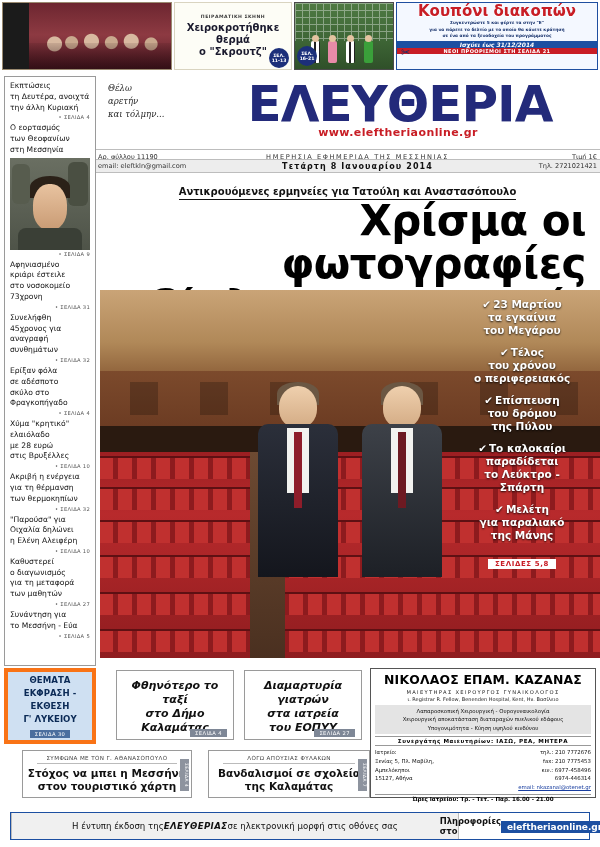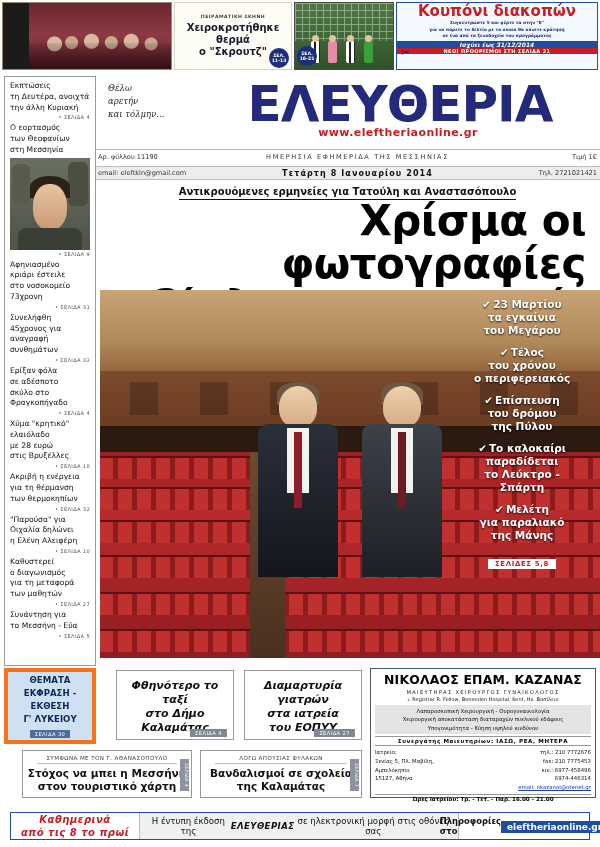--- a/index.html
+++ b/index.html
@@ -68,21 +68,21 @@
       font-style:italic; font-size:8.5px; color:#2a2a2a; line-height:1.55; }
   .logo { position:absolute; left:120px; top:0; width:360px; height:56px; display:flex; align-items:center;
       justify-content:center; }
   .logo svg { width:360px; height:56px; }
   .siteurl { position:absolute; left:148px; top:50px; width:300px; text-align:center; color:#c81d25;
       font-size:11px; font-weight:bold; letter-spacing:.4px; }
 
   .inforow { position:absolute; left:95px; width:505px; height:14px; font-size:6.6px; color:#333;
       display:flex; align-items:center; border-top:1px solid #bdbdbd; }
   .inforow.r1 { top:149px; }
-  .inforow.r2 { top:166px; background:#ededed; border-bottom:1px solid #bdbdbd; }
+  .inforow.r2 { top:159px; background:#ededed; border-bottom:1px solid #bdbdbd; }
   .inforow .lft { width:130px; padding-left:3px; }
   .inforow .mid { flex:1; text-align:center; letter-spacing:1.6px; }
   .inforow .rgt { width:110px; text-align:right; padding-right:3px; }
   .inforow.r2 .mid { font-weight:bold; font-size:8px; letter-spacing:1.1px; color:#111; }
 
   
   .subhead { position:absolute; left:95px; top:186px; width:505px; text-align:center; font-size:10px;
       font-weight:bold; color:#111; }
   .subhead span { border-bottom:1.4px solid #111; padding-bottom:2px; }
   .headline { position:absolute; left:95px; top:200px; width:505px; text-align:right; padding-right:14px;
@@ -147,21 +147,21 @@
       padding:1px 5px; }
   .bx-blue .pagetag { background:#4a6e9e; margin-top:4px; }
 
   .bx-a { left:112px; top:2px; width:118px; height:70px; }
   .bx-b { left:240px; top:2px; width:118px; height:70px; }
   .bx-a .it, .bx-b .it { font-style:italic; font-weight:bold; font-size:11px; color:#111; text-align:center;
       line-height:1.28; padding:8px 4px 0; }
   .bx-foot { position:absolute; right:6px; bottom:2px; }
 
   .bx-c { left:18px; top:82px; width:170px; height:48px; }
-  .bx-d { left:196px; top:82px; width:162px; height:48px; }
+  .bx-d { left:204px; top:82px; width:162px; height:48px; }
   .bx-c .kick, .bx-d .kick { font-size:5.6px; color:#444; text-align:center; letter-spacing:.4px;
       border-bottom:1px solid #bbb; margin:4px 14px 3px; padding-bottom:2px; }
   .bx-c .tl, .bx-d .tl { font-size:10.5px; font-weight:bold; color:#111; text-align:center; line-height:1.25; }
   .side-tag { position:absolute; right:2px; top:8px; width:9px; height:32px; background:#8d939e; color:#fff;
       font-size:4.6px; letter-spacing:.4px; writing-mode:vertical-rl; text-align:center; }
 
   
   .docad { position:absolute; left:366px; top:0; width:226px; height:130px; border:1px solid #555; background:#fff;
       padding:3px 4px; }
   .doc-name { text-align:center; font-size:12.4px; font-weight:bold; color:#000; letter-spacing:.2px; }
@@ -397,24 +397,20 @@
           <div>κιν.: 6977-458496</div>
           <div>6974-446314</div>
           <div class="mail">email: nkazanal@otenet.gr</div>
         </div>
       </div>
       <div class="doc-hours">Ώρες Ιατρείου: Τρ. - Τετ. - Παρ. 16.00 - 21.00</div>
     </div>
   </div>
 
   <div class="footer">
-    <div class="ft-left">
-      <div>Καθημερινά</div>
-      <div>από τις 8 το πρωί</div>
-    </div>
     <div class="ft-mid">
       <span>Η έντυπη έκδοση της </span>
         <b>ΕΛΕΥΘΕΡΙΑΣ</b>
         <span> σε ηλεκτρονική μορφή στις οθόνες σας</span>
     </div>
     <div class="ft-right">
       <div class="t1">Πληροφορίες στο</div>
       <div class="t2">eleftheriaonline.gr</div>
     </div>
   </div>

